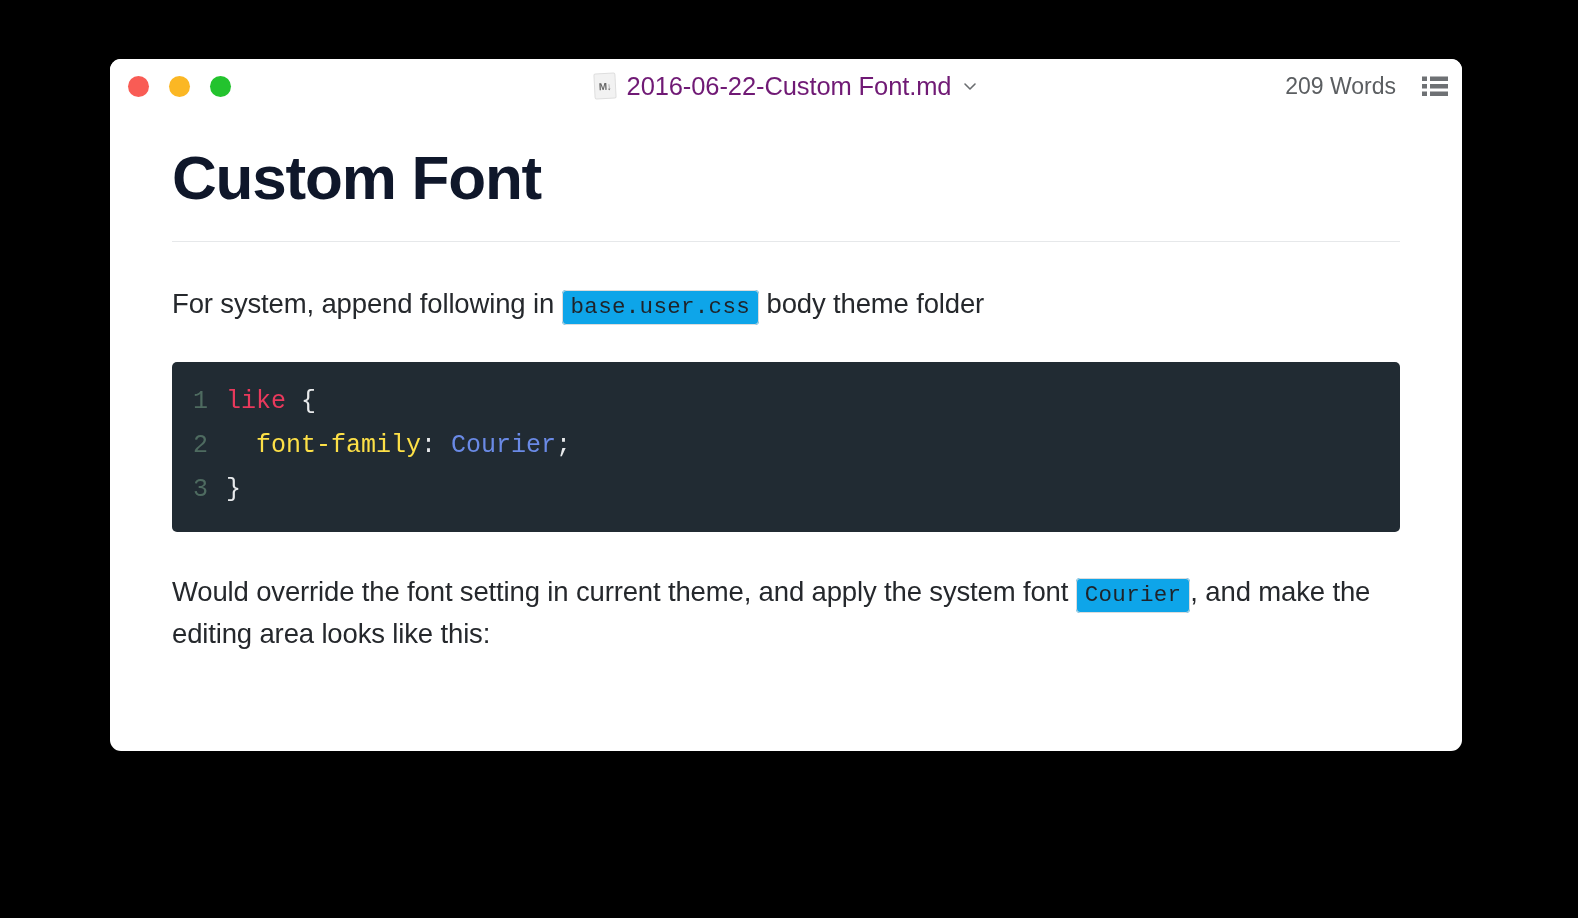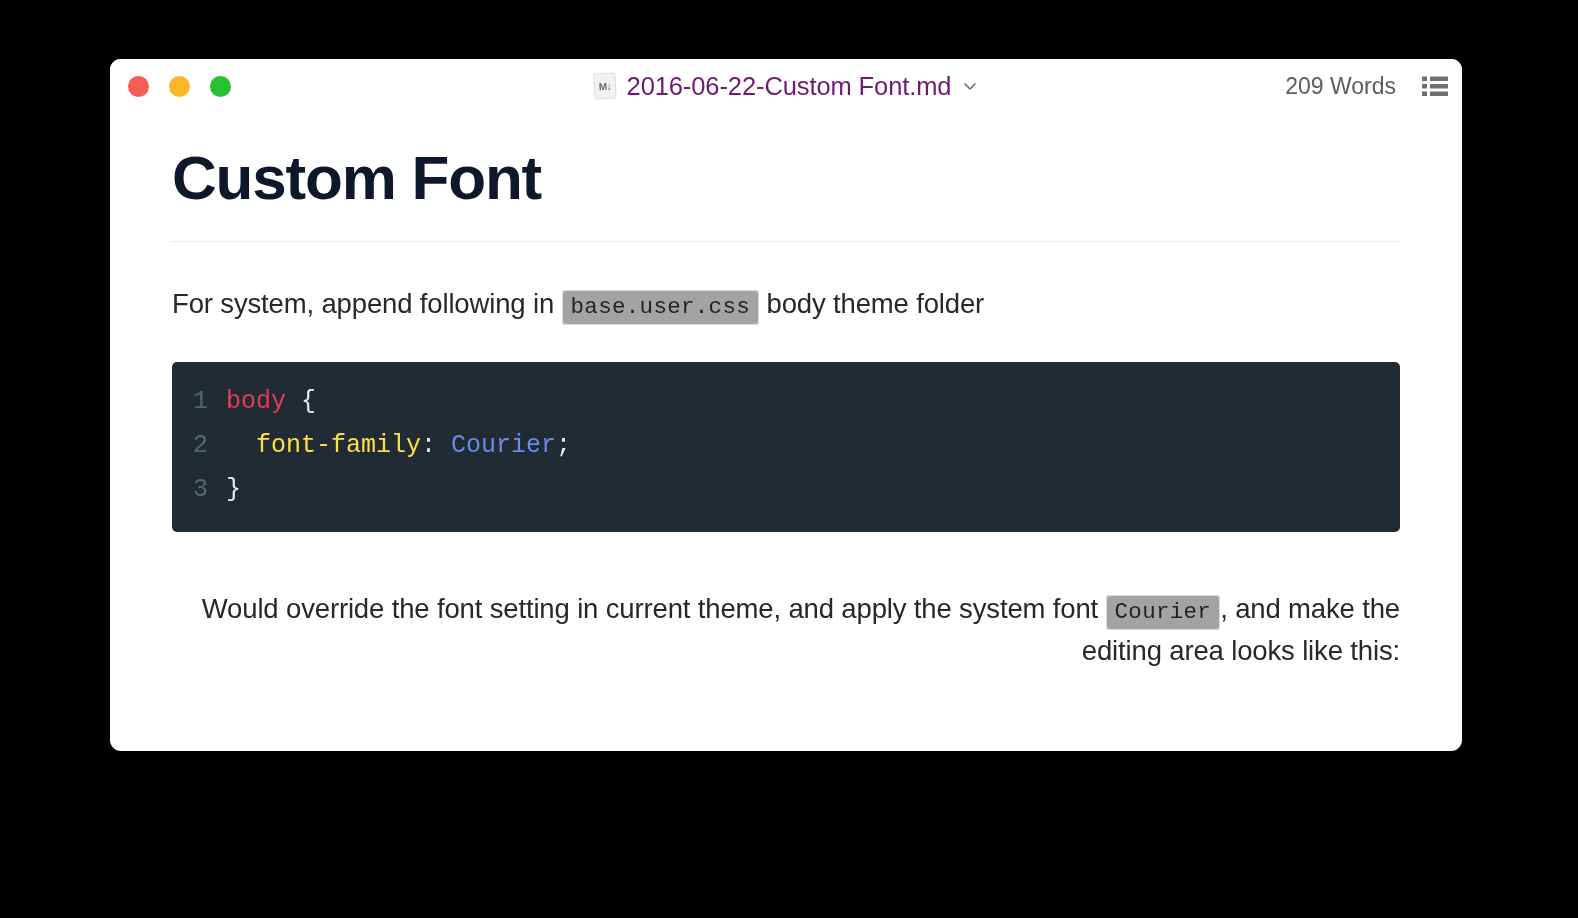--- a/index.html
+++ b/index.html
@@ -156,26 +156,26 @@
   }
 
   .para {
     font-family: "Liberation Sans", sans-serif;
     font-size: 27.5px;
     line-height: 1.52;
     color: #25282c;
     margin: 41px 0 0 0;
     letter-spacing: -0.15px;
   }
-  .para.tight { margin-top: 56px; text-align: right; }
+  .para.tight { margin-top: 39px; }
 
   code.inline {
     font-family: "Liberation Mono", "DejaVu Sans Mono", monospace;
     font-size: 22.5px;
-    background: #a3a3a3;
+    background: #0ea5e9;
     border: 1px solid #dcdcdc;
     border-radius: 4px;
     padding: 3px 8px 4px 8px;
     color: #1f2329;
     white-space: nowrap;
     letter-spacing: 0.3px;
   }
 
   
   #code-block {
@@ -255,21 +255,21 @@
 
     <h1 id="page-title">Custom Font</h1>
     <div id="title-rule"></div>
 
 
     <p class="para"><span>For system, append following in </span><code class="inline">base.user.css</code><span> body theme folder</span></p>
 
     <div id="code-block">
       <div class="code-line">
         <span class="lineno">1</span>
-        <span class="code-content"><span class="tok-sel">body</span><span class="tok-punc"> </span><span class="tok-punc">{</span></span>
+        <span class="code-content"><span class="tok-sel">like</span><span class="tok-punc"> </span><span class="tok-punc">{</span></span>
       </div>
       <div class="code-line">
         <span class="lineno">2</span>
         <span class="code-content"><span class="tok-punc">  </span><span class="tok-prop">font-family</span><span class="tok-punc">: </span><span class="tok-val">Courier</span><span class="tok-punc">;</span></span>
       </div>
       <div class="code-line">
         <span class="lineno">3</span>
         <span class="code-content"><span class="tok-punc">}</span></span>
       </div>
     </div>

